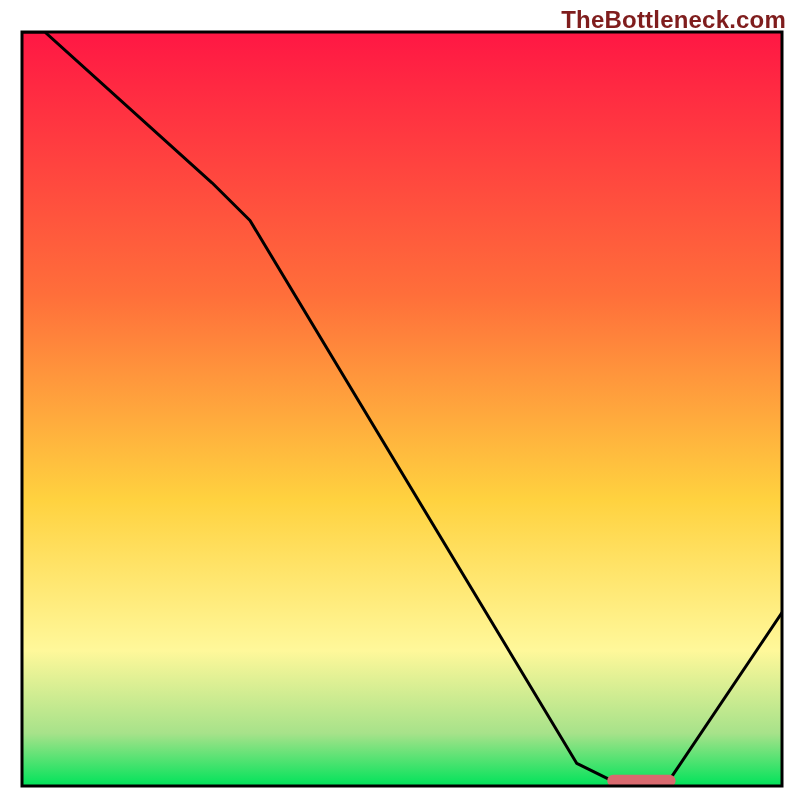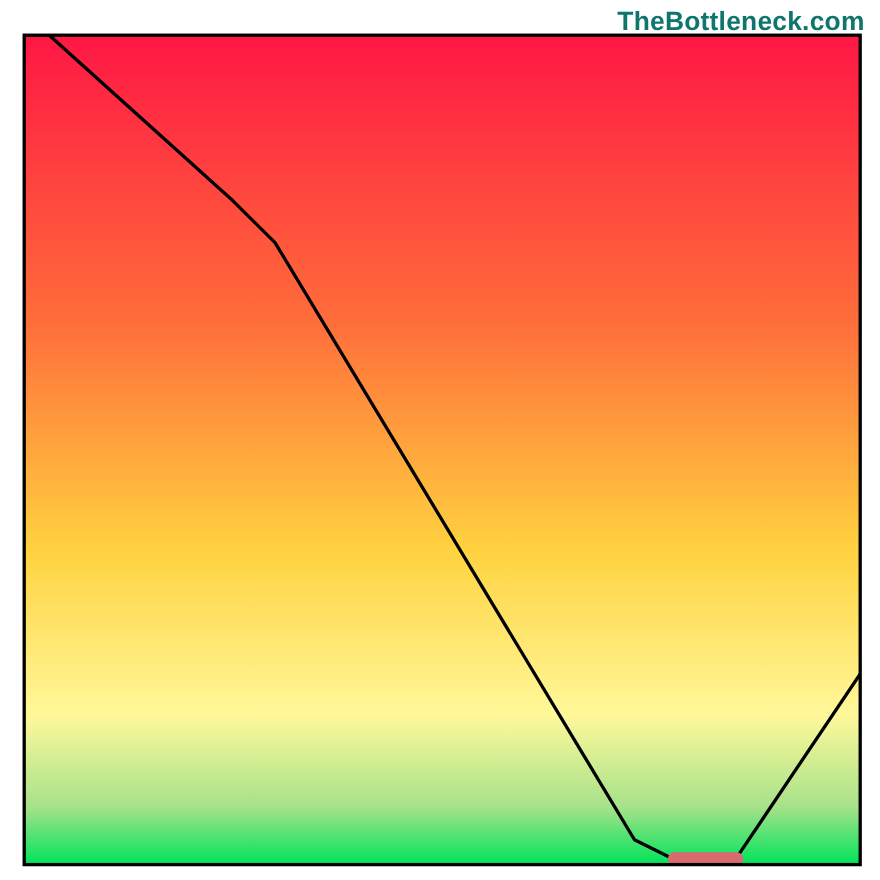--- a/index.html
+++ b/index.html
@@ -14,21 +14,21 @@
     position: relative;
     width: 800px;
     height: 800px;
   }
   .watermark {
     position: absolute;
     top: 6px;
     right: 14px;
     font-size: 24px;
     font-weight: 600;
-    color: #0f766e;
+    color: #7f1d1d;
     letter-spacing: 0.2px;
   }
   svg.chart {
     position: absolute;
     left: 0;
     top: 0;
     width: 800px;
     height: 800px;
   }
 </style>

